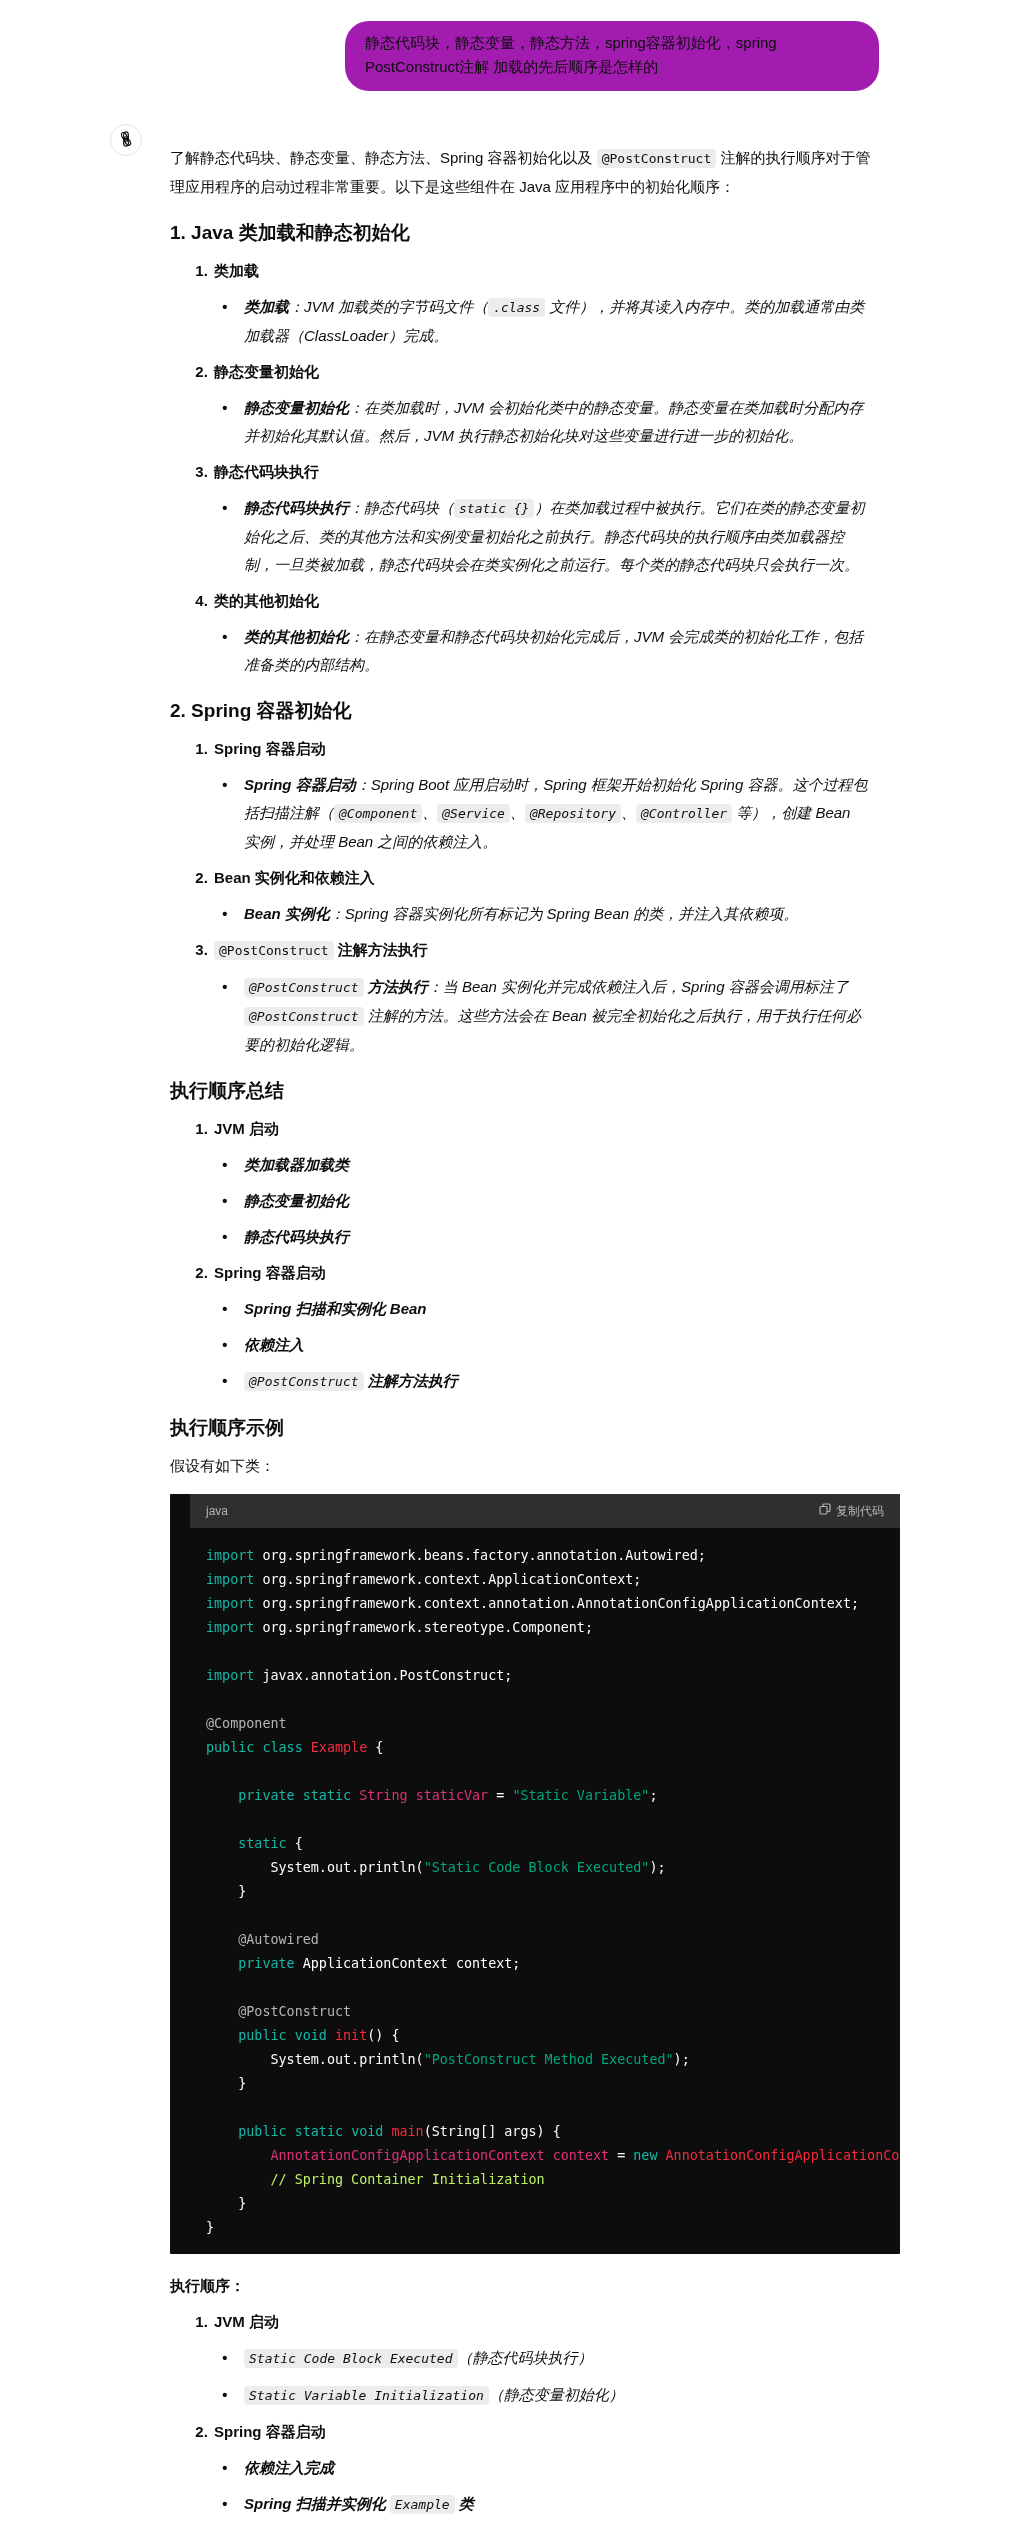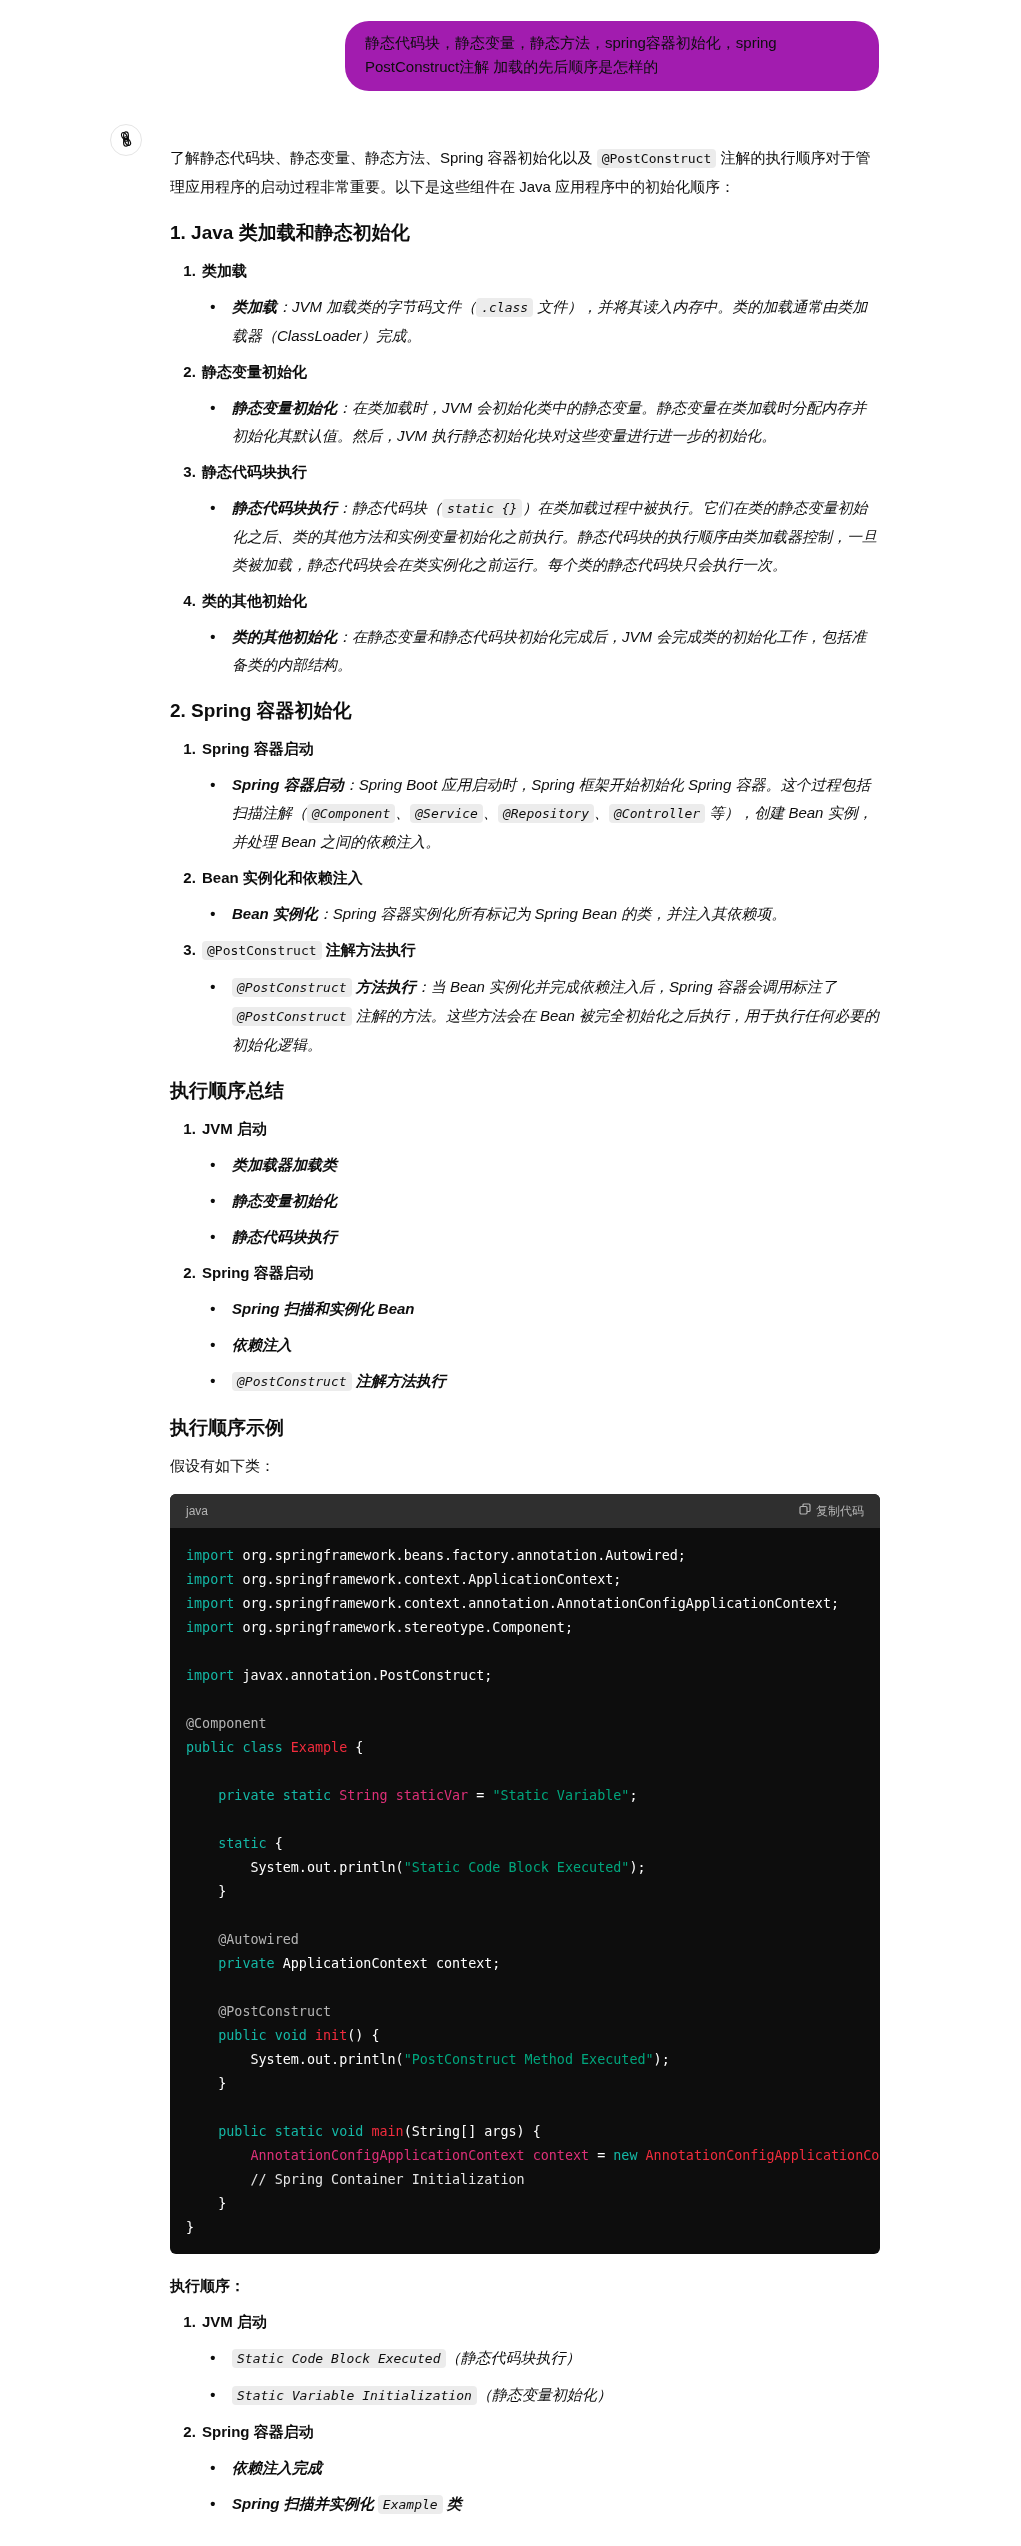--- a/index.html
+++ b/index.html
@@ -9,39 +9,39 @@
     .user-bubble { position:absolute; left:345px; top:21px; width:494px; background:#a21caf;
       border-radius:24px; padding:10px 20px 12px 20px; font-size:15px; line-height:24px; color:#0d0d0d; }
     .assistant { position:absolute; left:110px; top:120px; width:780px; }
     .avatar { position:absolute; left:0; top:4px; width:30px; height:30px; border-radius:50%;
       border:1px solid #e5e5e5; display:flex; align-items:center; justify-content:center; background:#fff; }
     .content { position:absolute; left:60px; top:0; width:710px; line-height:28px; }
     p { margin:0; }
     .intro { margin-top:24px; }
     h3 { font-size:19px; font-weight:bold; margin:18px 0 10px 0; line-height:28px; }
     ol { margin:0; padding-left:30px; }
-    ol > li { margin:8px 0; font-weight:bold; padding-left:2px; }
+    ol > li { margin:8px 12px; font-weight:bold; padding-left:2px; }
     ul { margin:8px 0 8px 0; padding-left:30px; list-style:none;font-style:italic; }
     ul > li { font-weight:normal; position:relative; margin:8px 0; }
     ul > li::before { content:"•"; position:absolute; left:-22px; top:0; font-weight:bold; }
     b { font-weight:bold; }
     code.inline { font-family:"DejaVu Sans Mono","Liberation Mono",monospace; font-size:13px;
       background:#ececec; border-radius:4px; padding:2px 5px; font-weight:normal; }
-    .codeblock { margin:14px 0 18px 0; border-radius:6px; overflow:hidden; background:#0d0d0d; width:710px; }
+    .codeblock { margin:14px 0 18px 0; border-radius:1px; overflow:hidden; background:#0d0d0d; width:710px;padding-left:20px; }
     .code-header { height:34px; background:#2f2f2f; display:flex; align-items:center; justify-content:space-between;
       padding:0 16px; font-size:12px; color:#b4b4b4; }
     .copy-btn { display:flex; align-items:center; gap:5px; cursor:pointer; color:#b4b4b4; }
     pre { margin:0; padding:16px 16px 14px 16px; font-family:"DejaVu Sans Mono","Liberation Mono",monospace;
       font-size:13.4px; line-height:24px; color:#ffffff; white-space:pre; overflow:hidden; }
     .kw { color:#14b8a6; }
     .ty { color:#df3079; }
     .fn { color:#f22c3d; }
     .st { color:#00a67d; }
     .an { color:#b4b4b4; }
-    .cm { color:#e5e5e5; }
+    .cm { color:#bef264; }
     .order-title { font-weight:bold; margin-top:10px; }
   </style>
 </head>
 <body>
 
 <div class="user-row">
   <div class="user-bubble">静态代码块，静态变量，静态方法，spring容器初始化，spring PostConstruct注解 加载的先后顺序是怎样的</div>
 </div>
 
 <div class="assistant">

